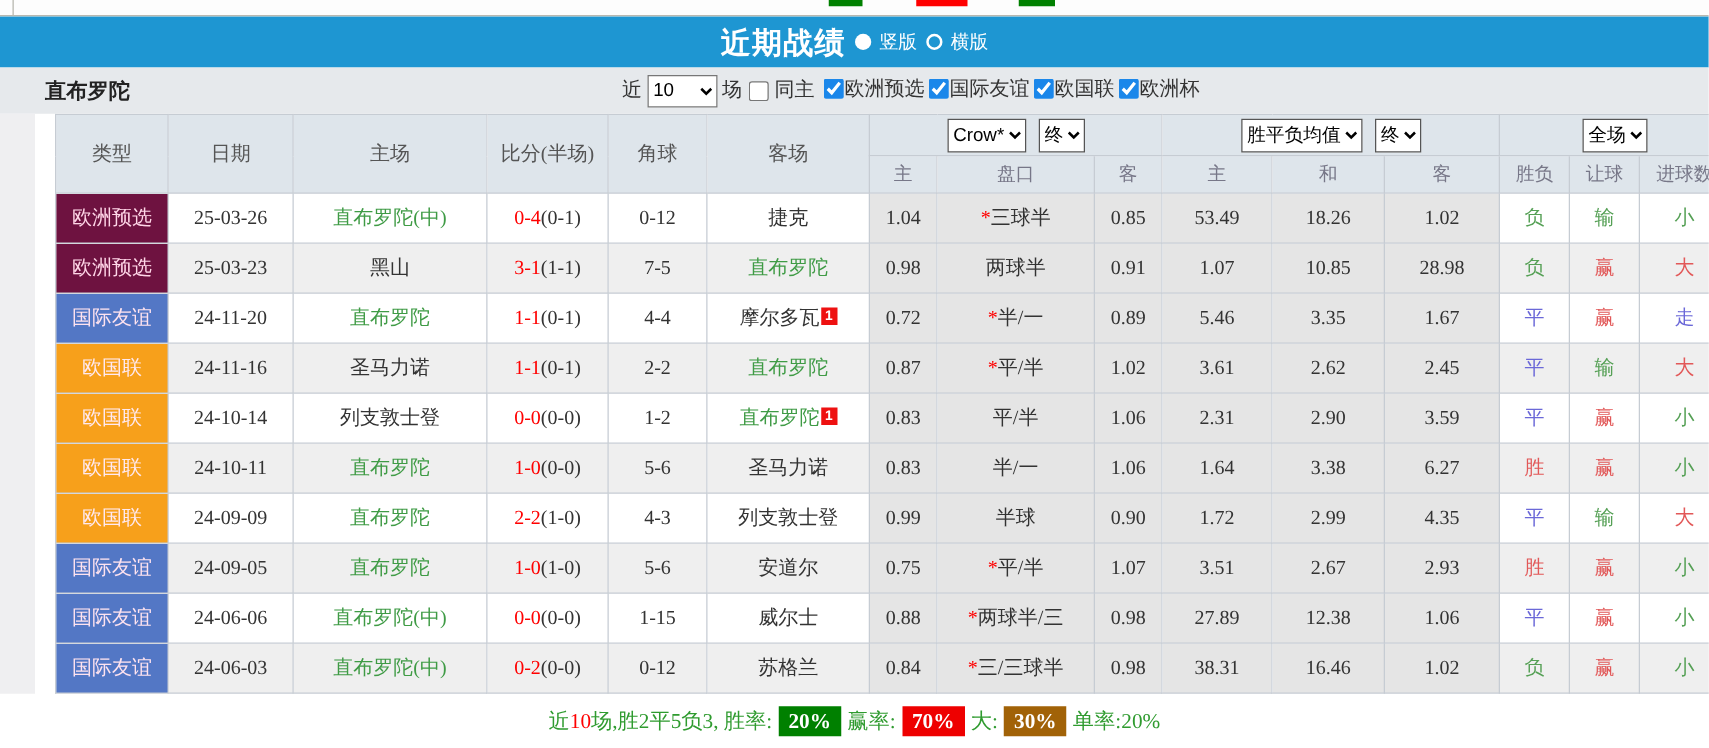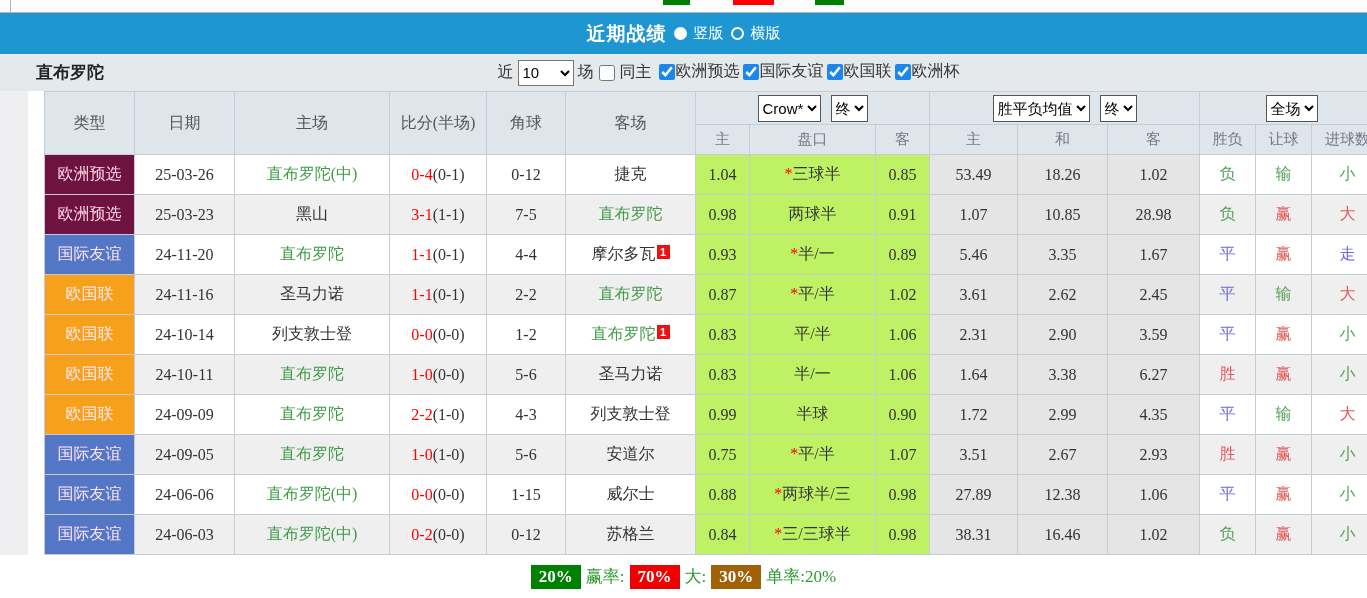--- a/index.html
+++ b/index.html
@@ -9,21 +9,21 @@
   
   .top-strip { position: relative; width: 100%; height: 13px; background: #fdfdfd; border-bottom: 1px solid #b8b8b0; }
   .top-strip .vline { position: absolute; left: 10px; top: 0; width: 1px; height: 12px; background: #b5b5ad; }
   .frag { position: absolute; top: 0; height: 5px; }
   .frag1 { left: 663px; width: 27px; }
   .frag2 { left: 733px; width: 41px; }
   .frag3 { left: 815px; width: 29px; }
 
   
   .title-bar { height: 41px; background: #1e96d2; display: flex; align-items: center; justify-content: center; gap: 7px; color: #ffffff; }
-  .title-bar .title { font-weight: bold; font-size: 19px; letter-spacing: 1px; font-family: Liberation Mono, monospace; }
+  .title-bar .title { font-weight: bold; font-size: 24px; letter-spacing: 1px; font-family: Liberation Mono, monospace; }
   .radio { display: inline-block; width: 13px; height: 13px; border-radius: 50%; }
   .radio.sel { background: #ffffff; }
   .radio.unsel { border: 2px solid #ffffff; background: transparent; }
   .title-bar .rlabel { font-size: 15px; }
 
   
   .filter-bar { height: 37px; background: #e6e9ec; position: relative; display: flex; align-items: center; justify-content: center; font-family: "Liberation Serif", serif; font-size: 16px; color: #333; }
   .filter-bar .team { position: absolute; left: 36px; font-weight: bold; font-size: 17px; color: #222; }
   .filter-center { display: flex; align-items: center; gap: 4px; margin-left: 90px; }
   .filter-center select { font-family: "Liberation Sans", sans-serif; font-size: 15px; height: 26px; width: 56px; background: #fff; border: 1px solid #777; }
@@ -35,21 +35,21 @@
   .left-strip { position: absolute; left: 0; top: 91px; width: 28px; height: 464px; background: #efeff1; }
   th, td { border: 1px solid #c6ccd3; text-align: center; overflow: hidden; white-space: nowrap; }
   thead th { background: #dee5eb; color: #555; font-weight: normal; font-family: "Liberation Serif", serif; font-size: 16px; }
   tr.hrow-a th { height: 33px; }
   tr.hrow-b th { height: 30px; color: #778; font-size: 15px; }
   thead select { font-family: "Liberation Sans", sans-serif; font-size: 15px; height: 27px; background: #fff; border: 1px solid #555; margin: 0 3px; }
   tbody td { height: 40px; font-family: "Liberation Serif", serif; font-size: 16px; color: #333; }
   tbody tr.even td { background: #efefef; }
   tbody tr.odd td { background: #ffffff; }
   tbody td.league { padding: 0; font-size: 16px; }
-  tbody tr td.cream { background: #bef264; }
+  tbody tr td.cream { background: #e5e5e5; }
   tbody tr td.blue { background: #e5e5e5; }
   .self-team { color: #3f9b45; }
   .score-ft { color: #ff0000; }
   .star { color: #ff0000; }
   .card-badge { display: inline-block; background: #ee1111; color: #fff; font-family: "Liberation Sans", sans-serif; font-size: 11px; font-weight: bold; line-height: 14px; width: 13px; height: 14px; vertical-align: 3px; margin-left: 1px; }
 
   
   .summary { height: 43px; display: flex; align-items: center; justify-content: center; gap: 5px; font-family: "Liberation Serif", serif; font-size: 17px; color: #2f9b2f; }
   .summary .red-text { color: #ff0000; }
   .pct-badge { display: inline-block; color: #ffffff; font-weight: bold; padding: 2px 8px; font-size: 17px; }
@@ -183,21 +183,21 @@
         <td style="color: rgb(226, 88, 88);">赢</td>
         <td style="color: rgb(226, 88, 88);">大</td>
       </tr>
       <tr class="odd">
         <td class="league" style="background: rgb(83, 119, 197); color: rgb(255, 227, 239);">国际友谊</td>
         <td>24-11-20</td>
         <td><span class="self-team">直布罗陀</span></td>
         <td><span class="score-ft">1-1</span><span>(0-1)</span></td>
         <td>4-4</td>
         <td><span>摩尔多瓦</span><span class="card-badge">1</span></td>
-        <td class="cream">0.93</td>
+        <td class="cream">0.72</td>
         <td class="cream"><span class="star">*</span>半/一</td>
         <td class="cream">0.89</td>
         <td class="blue">5.46</td>
         <td class="blue">3.35</td>
         <td class="blue">1.67</td>
         <td style="color: rgb(107, 104, 216);">平</td>
         <td style="color: rgb(226, 88, 88);">赢</td>
         <td style="color: rgb(107, 104, 216);">走</td>
       </tr>
       <tr class="even">
@@ -316,19 +316,20 @@
         <td class="blue">16.46</td>
         <td class="blue">1.02</td>
         <td style="color: rgb(85, 160, 85);">负</td>
         <td style="color: rgb(226, 88, 88);">赢</td>
         <td style="color: rgb(85, 160, 85);">小</td>
       </tr>
     </tbody>
 </table>
 
 <div class="summary">
+  <span><span>近</span><span class="red-text">10</span><span>场,胜2平5负3, 胜率:</span></span>
   <span class="pct-badge" id="b-winrate" style="background: rgb(0, 128, 0);">20%</span>
   <span>赢率:</span>
   <span class="pct-badge" id="b-handicap" style="background: rgb(238, 0, 0);">70%</span>
   <span>大:</span>
   <span class="pct-badge" id="b-big" style="background: #a16207;">30%</span>
   <span><span>单率:</span><span>20%</span></span>
 </div>
 
 </body></html>

